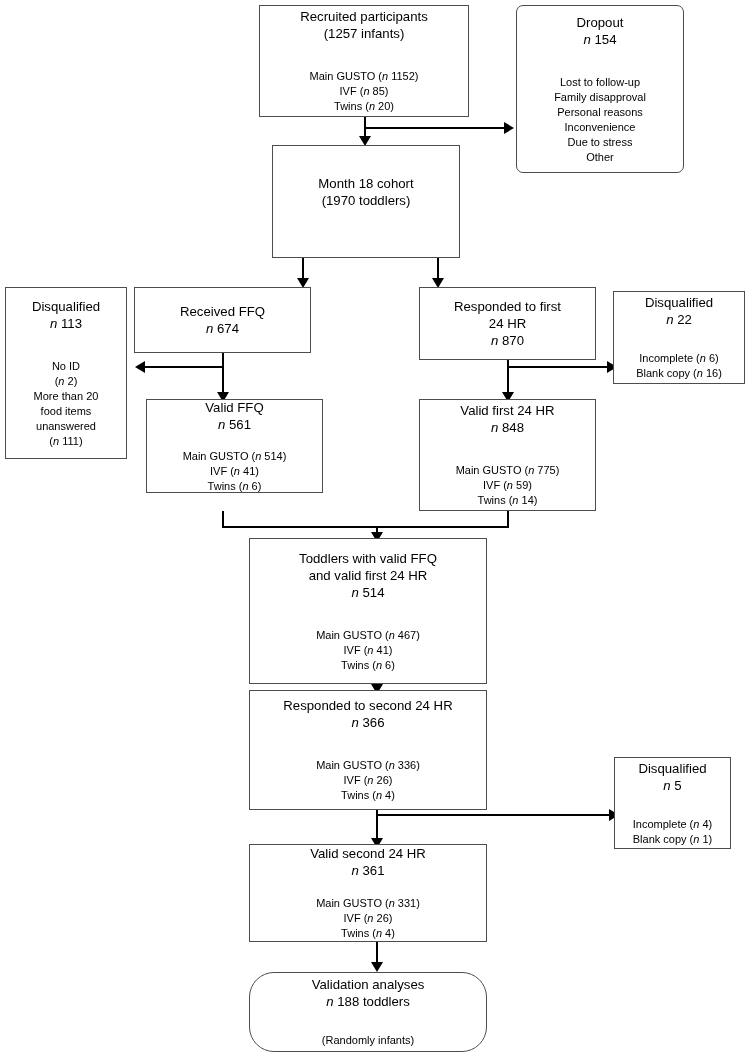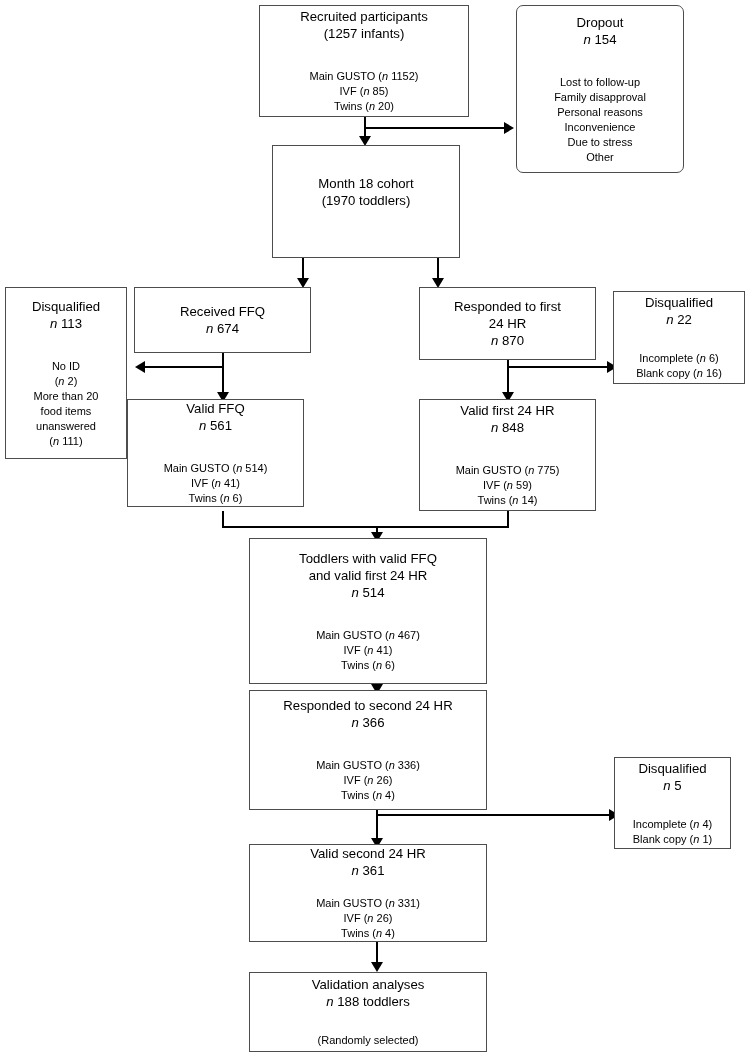--- a/index.html
+++ b/index.html
@@ -185,21 +185,21 @@
   </div>
 
   <div class="box" style="left:613px; top:291px; width:132px; height:93px;">
     <div class="ttl">Disqualified
 <em class="n">n</em> 22</div>
     <div class="gap-sm"></div>
     <div class="sub">Incomplete (<em class="n">n</em> 6)
 Blank copy (<em class="n">n</em> 16)</div>
   </div>
 
-  <div class="box" style="left:127px; top:399px; width:177px; height:108px;">
+  <div class="box" style="left:146px; top:399px; width:177px; height:94px;">
     <div class="ttl">Valid FFQ
 <em class="n">n</em> 561</div>
     <div class="gap"></div>
     <div class="sub">Main GUSTO (<em class="n">n</em> 514)
 IVF (<em class="n">n</em> 41)
 Twins  (<em class="n">n</em> 6)</div>
   </div>
 
   <div class="box" style="left:419px; top:399px; width:177px; height:112px;">
     <div class="ttl">Valid first 24 HR
@@ -239,20 +239,20 @@
 
   <div class="box" style="left:249px; top:844px; width:238px; height:98px;">
     <div class="ttl">Valid second 24 HR
 <em class="n">n</em> 361</div>
     <div class="gap"></div>
     <div class="sub">Main GUSTO (<em class="n">n</em> 331)
 IVF (<em class="n">n</em> 26)
 Twins (<em class="n">n</em> 4)</div>
   </div>
 
-  <div class="box" style="left:249px; top:972px; width:238px; height:80px;">
+  <div class="box" style="left:249px; top:972px; width:238px; height:80px;border-radius:25px;">
     <div class="ttl">Validation analyses
 <em class="n">n</em> 188 toddlers</div>
     <div class="gap-sm"></div>
-    <div class="sub">(Randomly selected)</div>
+    <div class="sub">(Randomly infants)</div>
   </div>
 
 </div>
 
 </body></html>

